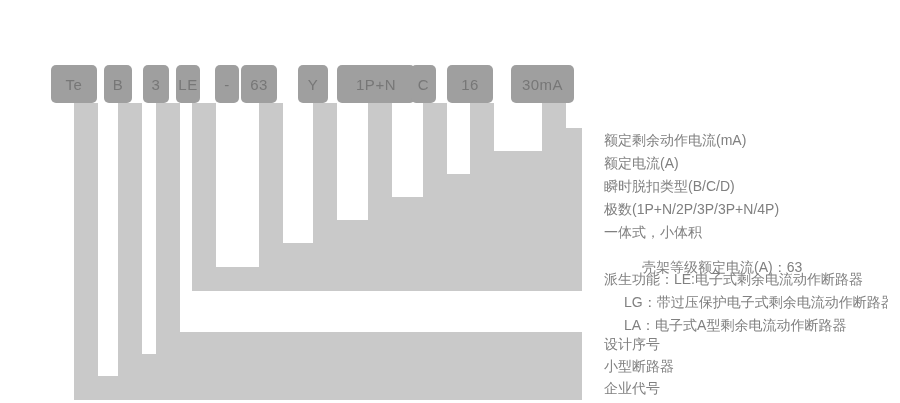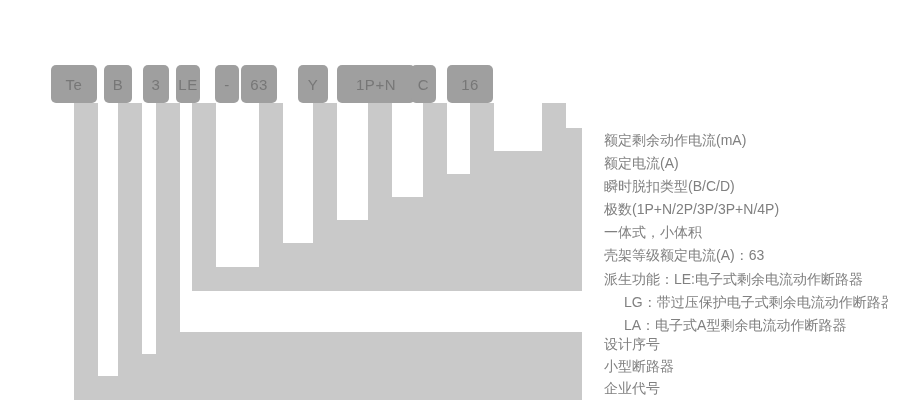--- a/index.html
+++ b/index.html
@@ -74,20 +74,23 @@
     </div>
   <div class="code-box" style="left:313px; width:78px;">
       <span>1P+N</span>
     </div>
   <div class="code-box" style="left:387px; width:25px;">
       <span>C</span>
     </div>
   <div class="code-box" style="left:423px; width:46px;align-items:center;">
       <span>16</span>
     </div>
+  <div class="code-box" style="left:487px; width:63px;">
+      <span>30mA</span>
+    </div>
 
   <div class="line v" style="left:518px; top:79px; height:25px;"></div>
   <div class="line h" style="left:518px; top:104px; width:40px;"></div>
 
   <div class="line v" style="left:446px; top:79px; height:48px;"></div>
   <div class="line h" style="left:446px; top:127px; width:112px;"></div>
 
   <div class="line v" style="left:399px; top:79px; height:71px;"></div>
   <div class="line h" style="left:399px; top:150px; width:159px;"></div>
 
@@ -110,21 +113,21 @@
   <div class="line h" style="left:94px; top:330px; width:464px;"></div>
 
   <div class="line v" style="left:50px; top:79px; height:273px;"></div>
   <div class="line h" style="left:50px; top:352px; width:508px;"></div>
 
   <div class="desc" style="top:95px;">额定剩余动作电流(mA)</div>
   <div class="desc" style="top:118px;">额定电流(A)</div>
   <div class="desc" style="top:141px;">瞬时脱扣类型(B/C/D)</div>
   <div class="desc" style="top:164px;">极数(1P+N/2P/3P/3P+N/4P)</div>
   <div class="desc" style="top:187px;">一体式，小体积</div>
-  <div class="desc" style="top:210px;">壳架等级额定电流(A)：63</div>
+  <div class="desc" style="top:222px;margin-left:38px;">壳架等级额定电流(A)：63</div>
   <div class="desc" style="top:234px;">派生功能：LE:电子式剩余电流动作断路器</div>
   <div class="desc indent" style="top:257px;">LG：带过压保护电子式剩余电流动作断路器</div>
   <div class="desc indent" style="top:280px;">LA：电子式A型剩余电流动作断路器</div>
   <div class="desc" style="top:299px;">设计序号</div>
   <div class="desc" style="top:321px;">小型断路器</div>
   <div class="desc" style="top:343px;">企业代号</div>
 
 </div>
 
 </body></html>

